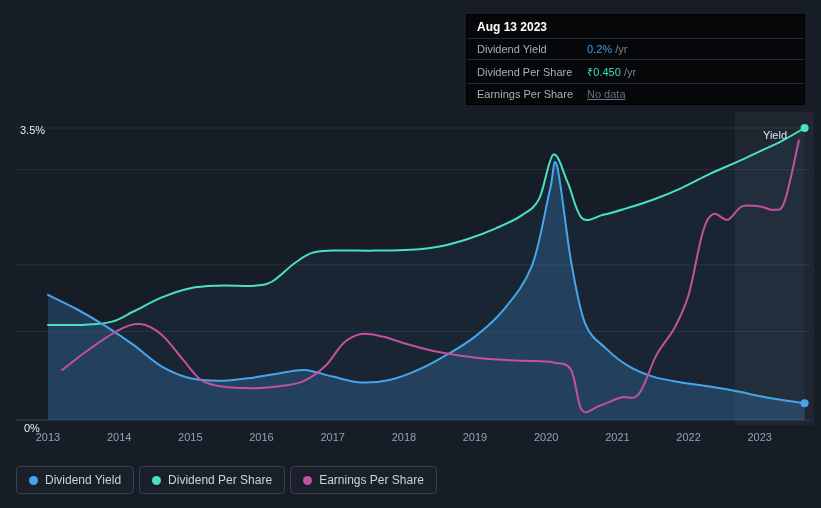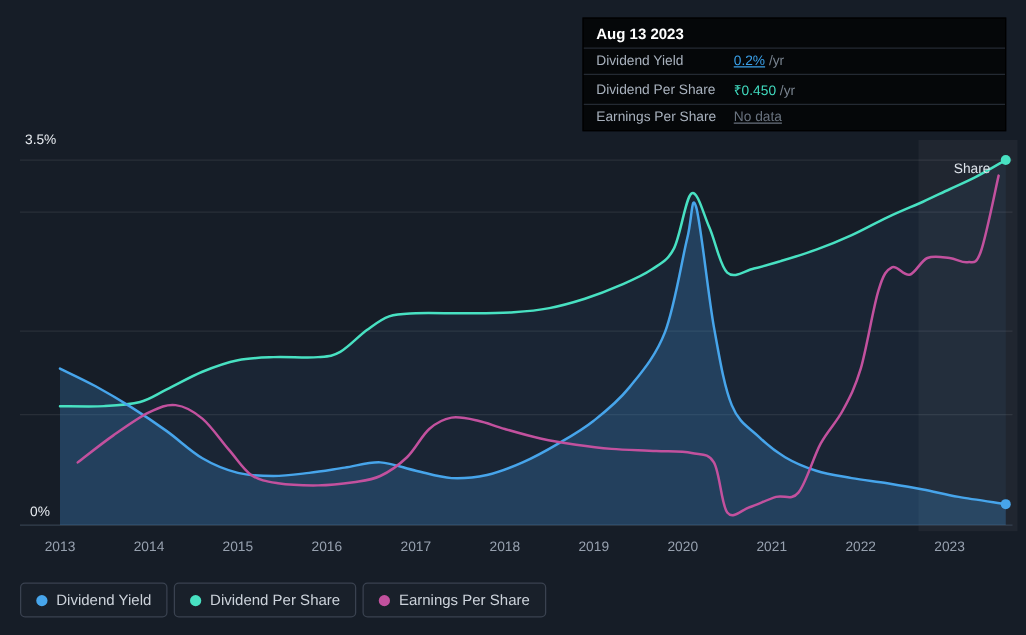--- a/index.html
+++ b/index.html
@@ -1,19 +1,19 @@
 <!DOCTYPE html>
 <html><head>
 <meta charset="utf-8">
 <style>
   html,body{margin:0;padding:0;background:#161d27;}
   .stage{position:relative;width:821px;height:508px;background:#161d27;overflow:hidden;
          font-family:"Liberation Sans",sans-serif;}
   .chart-svg{position:absolute;left:0;top:0;display:block;}
-  .ylabel{position:absolute;color:#e7ebf0;font-size:11px;}
+  .ylabel{position:absolute;color:#e7ebf0;font-size:11px;margin-top:18px;}
   .ylabel-top{left:20px;top:106px;}
   .ylabel-bottom{left:24px;top:404px;}
   .past-label{position:absolute;left:763px;top:129px;color:#dde3ea;font-size:11px;}
   .tooltip{position:absolute;left:466px;top:14px;width:339px;background:#050709;
            border:1px solid #000;box-sizing:border-box;}
   .tt-title{padding:5px 10px 4px;color:#ffffff;font-size:12px;font-weight:700;}
   .tt-row{display:flex;align-items:center;border-top:1px solid #242a33;padding:4px 10px;font-size:11px;}
   .tt-label{width:110px;color:#a8b1bd;flex:none;}
   .tt-value{font-weight:400;}
   .tt-suffix{color:#79838f;}
@@ -50,27 +50,27 @@
       <text x="403.9" y="441" text-anchor="middle" fill="#97a1af" font-size="11" font-family="Liberation Sans, sans-serif">2018</text>
       <text x="475.0" y="441" text-anchor="middle" fill="#97a1af" font-size="11" font-family="Liberation Sans, sans-serif">2019</text>
       <text x="546.2" y="441" text-anchor="middle" fill="#97a1af" font-size="11" font-family="Liberation Sans, sans-serif">2020</text>
       <text x="617.4" y="441" text-anchor="middle" fill="#97a1af" font-size="11" font-family="Liberation Sans, sans-serif">2021</text>
       <text x="688.6" y="441" text-anchor="middle" fill="#97a1af" font-size="11" font-family="Liberation Sans, sans-serif">2022</text>
       <text x="759.7" y="441" text-anchor="middle" fill="#97a1af" font-size="11" font-family="Liberation Sans, sans-serif">2023</text>
     </svg>
 
   <div class="ylabel ylabel-top">3.5%</div>
   <div class="ylabel ylabel-bottom">0%</div>
-  <div class="past-label">Share</div>
+  <div class="past-label">Yield</div>
 
   <div class="tooltip">
     <div class="tt-title">Aug 13 2023</div>
     <div class="tt-row">
       <span class="tt-label">Dividend Yield</span>
-      <span class="tt-value"><span style="color: rgb(59, 161, 234); text-decoration: underline;">0.2%</span><span class="tt-suffix"> /yr</span></span>
+      <span class="tt-value"><span style="color: rgb(59, 161, 234);">0.2%</span><span class="tt-suffix"> /yr</span></span>
     </div>
     <div class="tt-row">
       <span class="tt-label">Dividend Per Share</span>
       <span class="tt-value"><span style="color: rgb(65, 220, 192); margin-top: 12px;">₹0.450</span><span class="tt-suffix"> /yr</span></span>
     </div>
     <div class="tt-row">
       <span class="tt-label">Earnings Per Share</span>
       <span class="tt-value"><span style="color: rgb(105, 114, 126); text-decoration: underline;">No data</span><span class="tt-suffix"></span></span>
     </div>
   </div>

